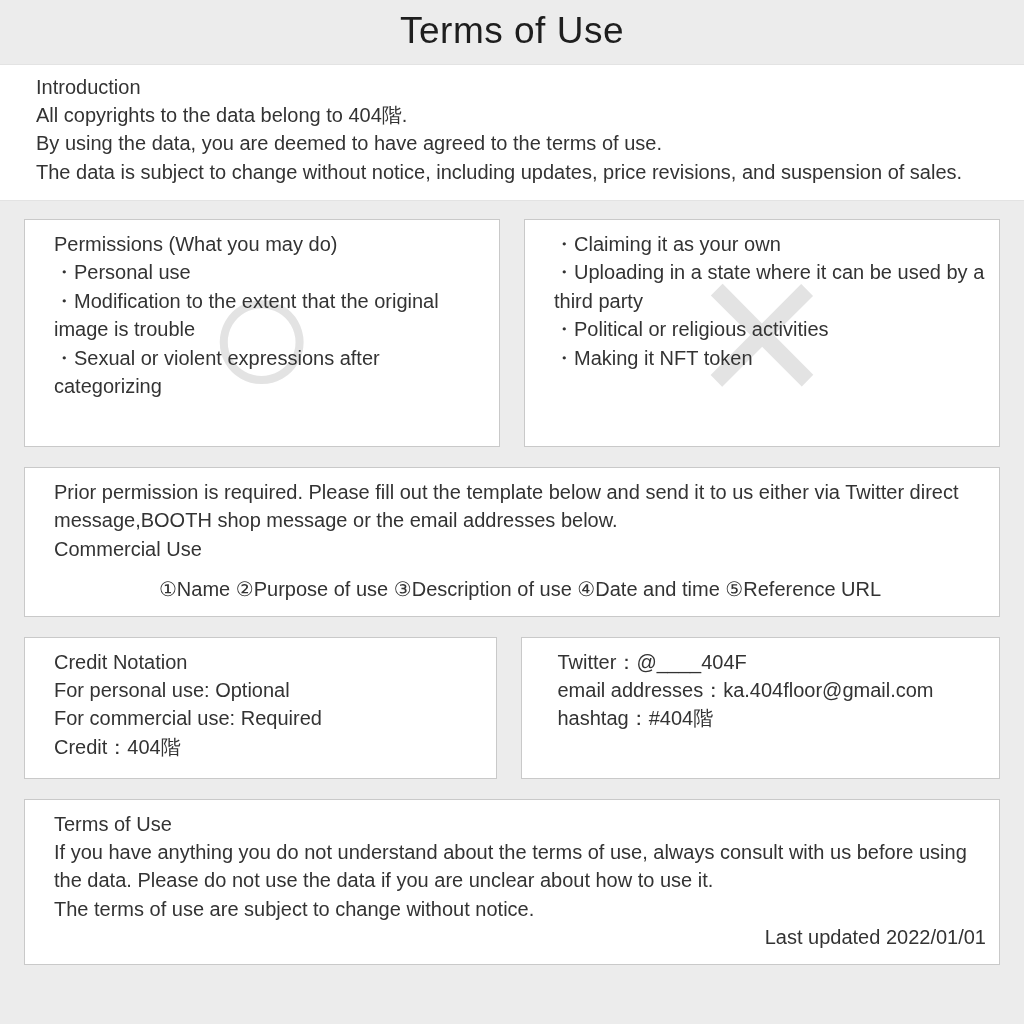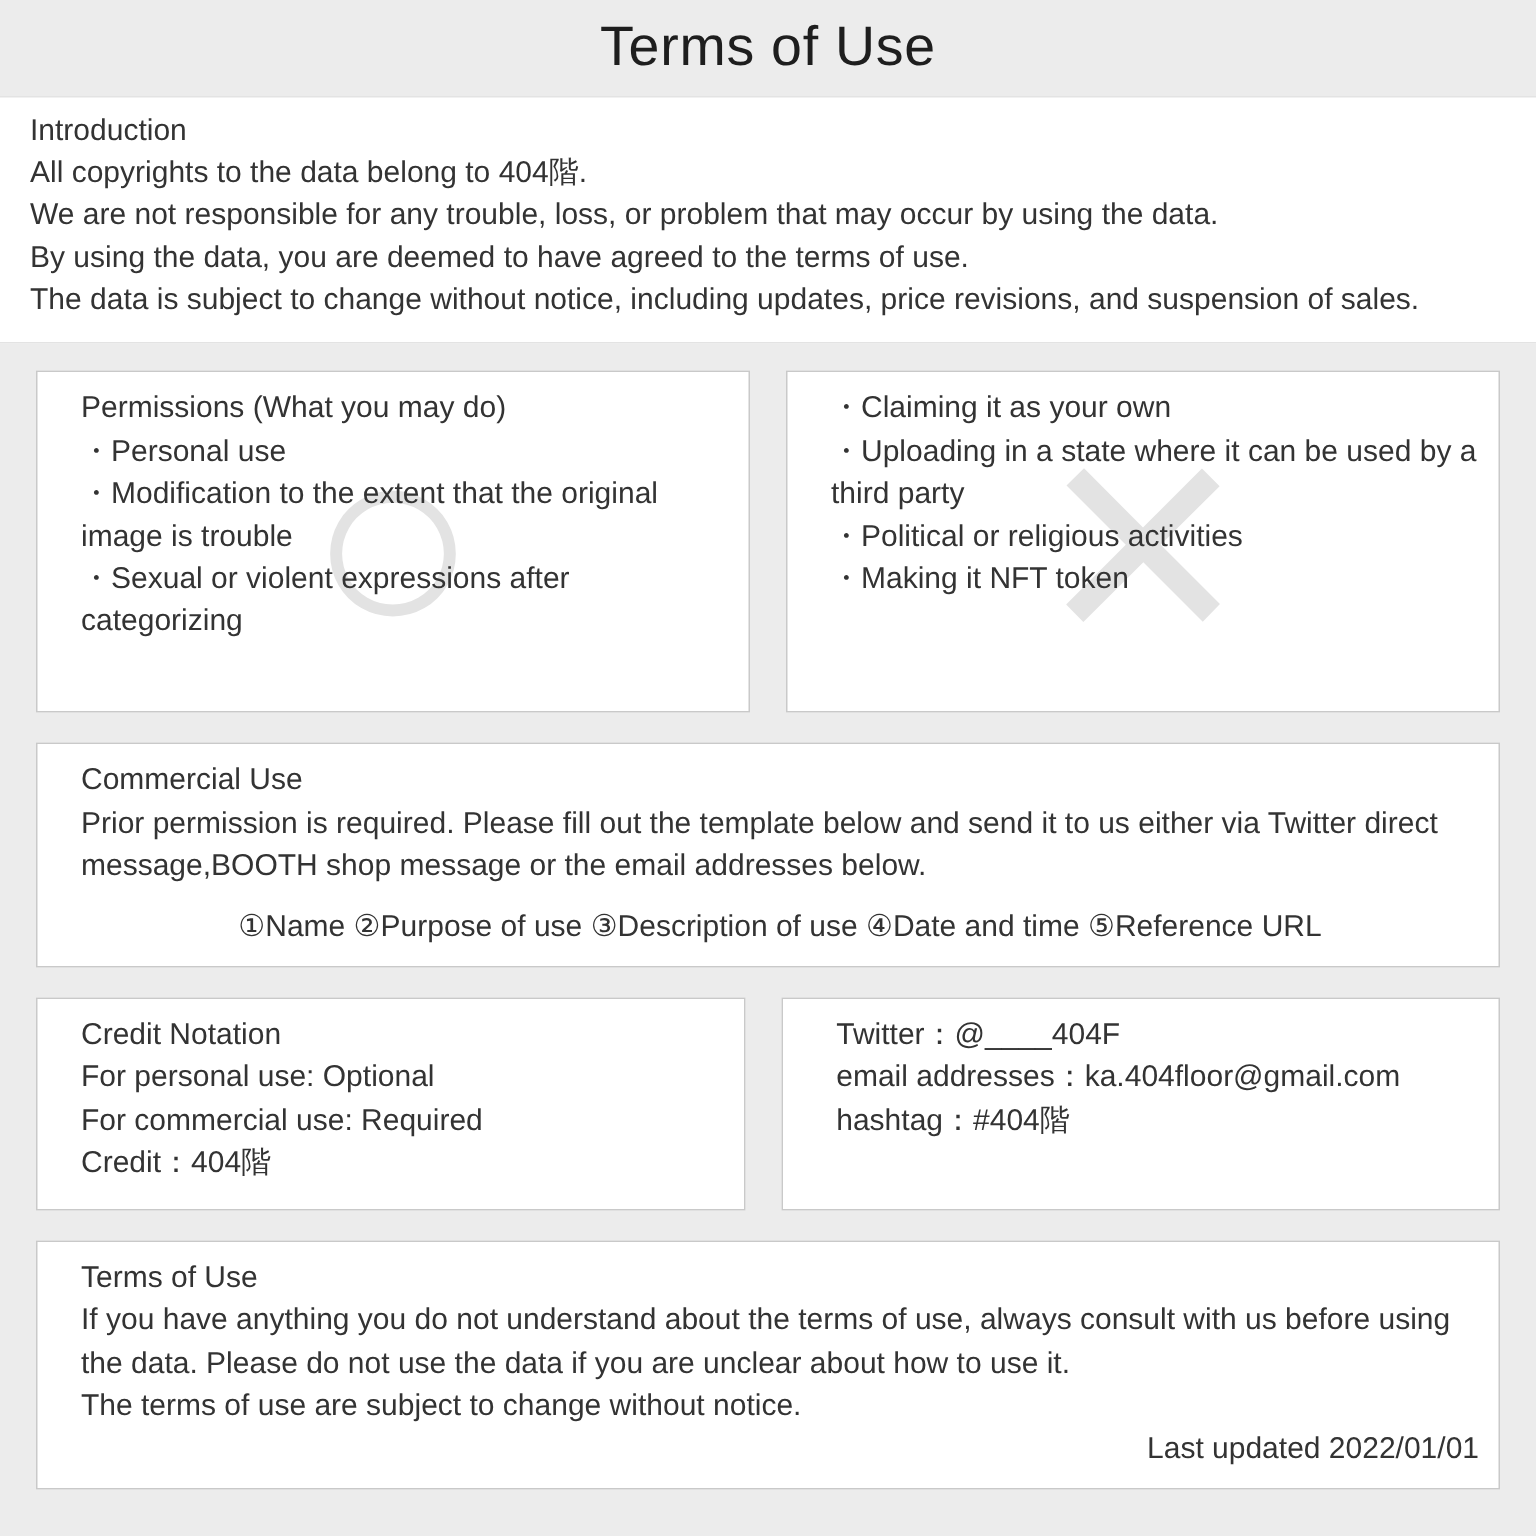--- a/index.html
+++ b/index.html
@@ -17,21 +17,21 @@
     font-weight: 400;
     text-align: center;
     color: #1e1e1e;
     padding: 5px 0 6px;
     letter-spacing: 0.5px;
   }
   .intro {
     background: #fff;
     border-top: 1px solid #e3e3e3;
     border-bottom: 1px solid #e3e3e3;
-    padding: 8px 20px 14px;
+    padding: 8px 36px 14px;
   }
   .content {
     padding: 18px 24px;
     display: flex;
     flex-direction: column;
     gap: 20px;
   }
   .row { display: flex; gap: 24px; align-items: stretch; }
   .half { flex: 1 1 0; }
   .box {
@@ -69,21 +69,20 @@
 </head>
 <body>
 
 <div class="page">
 
   <h1 class="title">Terms of Use</h1>
 
   <section class="intro">
     <div>Introduction</div>
     <div>All copyrights to the data belong to 404階.</div>
-    <div>We are not responsible for any trouble, loss, or problem that may occur by using the data.</div>
     <div>By using the data, you are deemed to have agreed to the terms of use.</div>
     <div>The data is subject to change without notice, including updates, price revisions, and suspension of sales.</div>
   </section>
 
   <div class="content">
 
     <div class="row">
       <section class="box half tall">
         <span class="watermark circle">○</span>
         <div class="text">
@@ -100,22 +99,22 @@
           <div>・Claiming it as your own</div>
           <div>・Uploading in a state where it can be used by a third party</div>
           <div>・Political or religious activities</div>
           <div>・Making it NFT token</div>
         </div>
       </section>
     </div>
 
     <section class="box">
       <div class="text">
+        <div>Prior permission is required. Please fill out the template below and send it to us either via Twitter direct message,BOOTH shop message or the email addresses below.</div>
         <div>Commercial Use</div>
-        <div>Prior permission is required. Please fill out the template below and send it to us either via Twitter direct message,BOOTH shop message or the email addresses below.</div>
         <div class="template-line">①Name ②Purpose of use ③Description of use ④Date and time ⑤Reference URL</div>
       </div>
     </section>
 
     <div class="row">
       <section class="box half mid">
         <div class="text">
           <div>Credit Notation</div>
           <div>For personal use: Optional</div>
           <div>For commercial use: Required</div>

